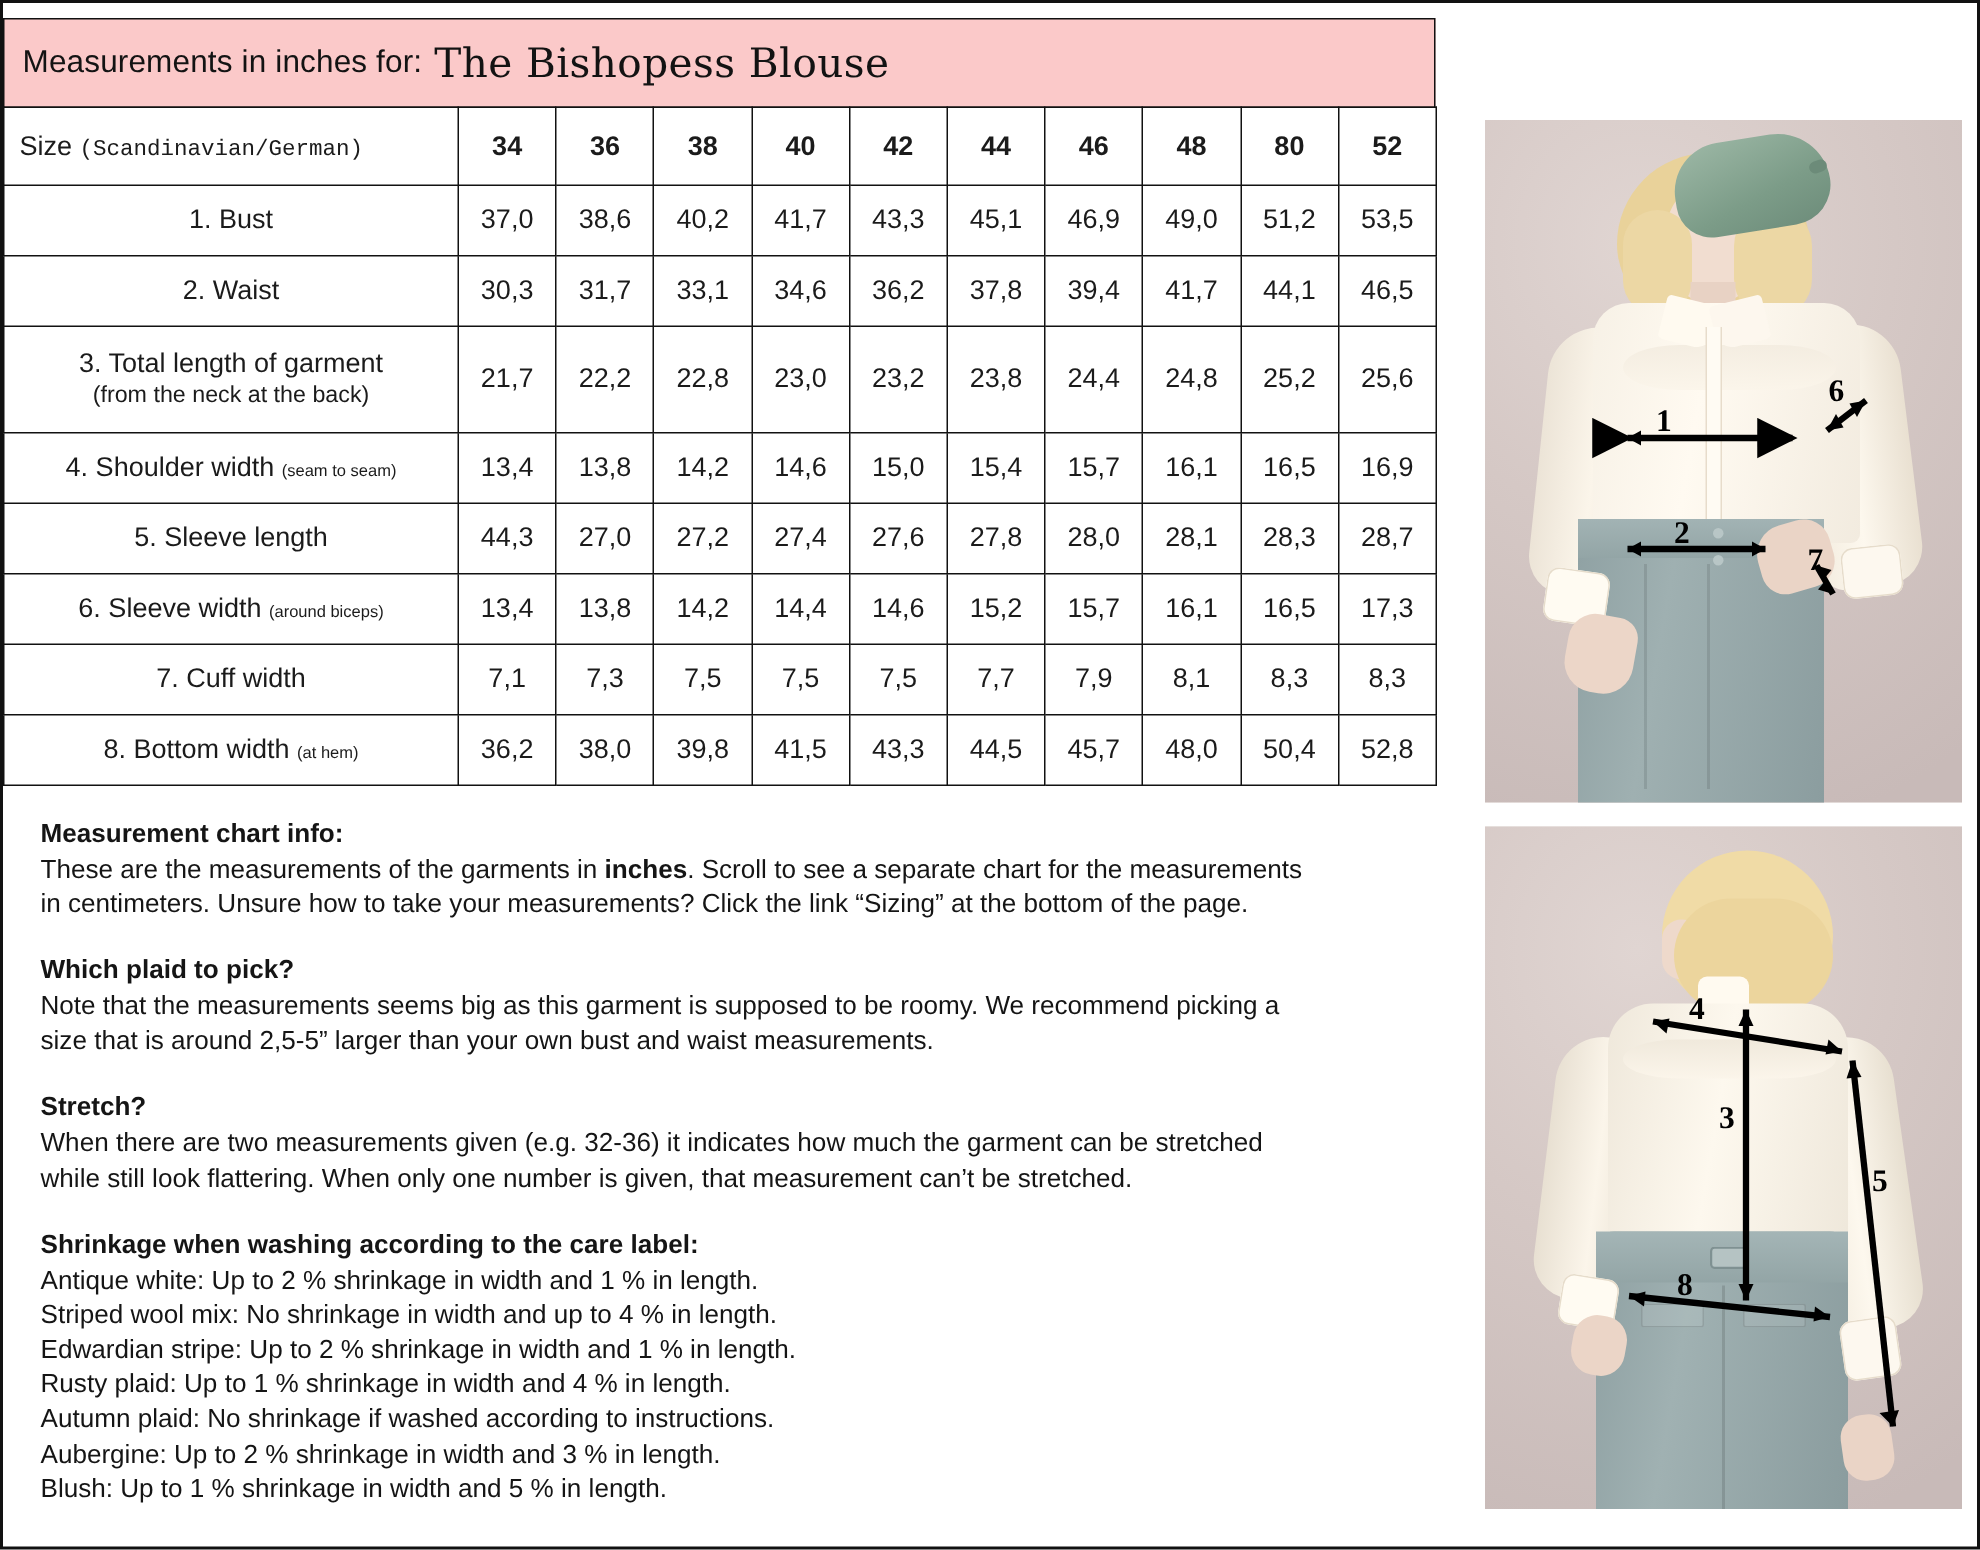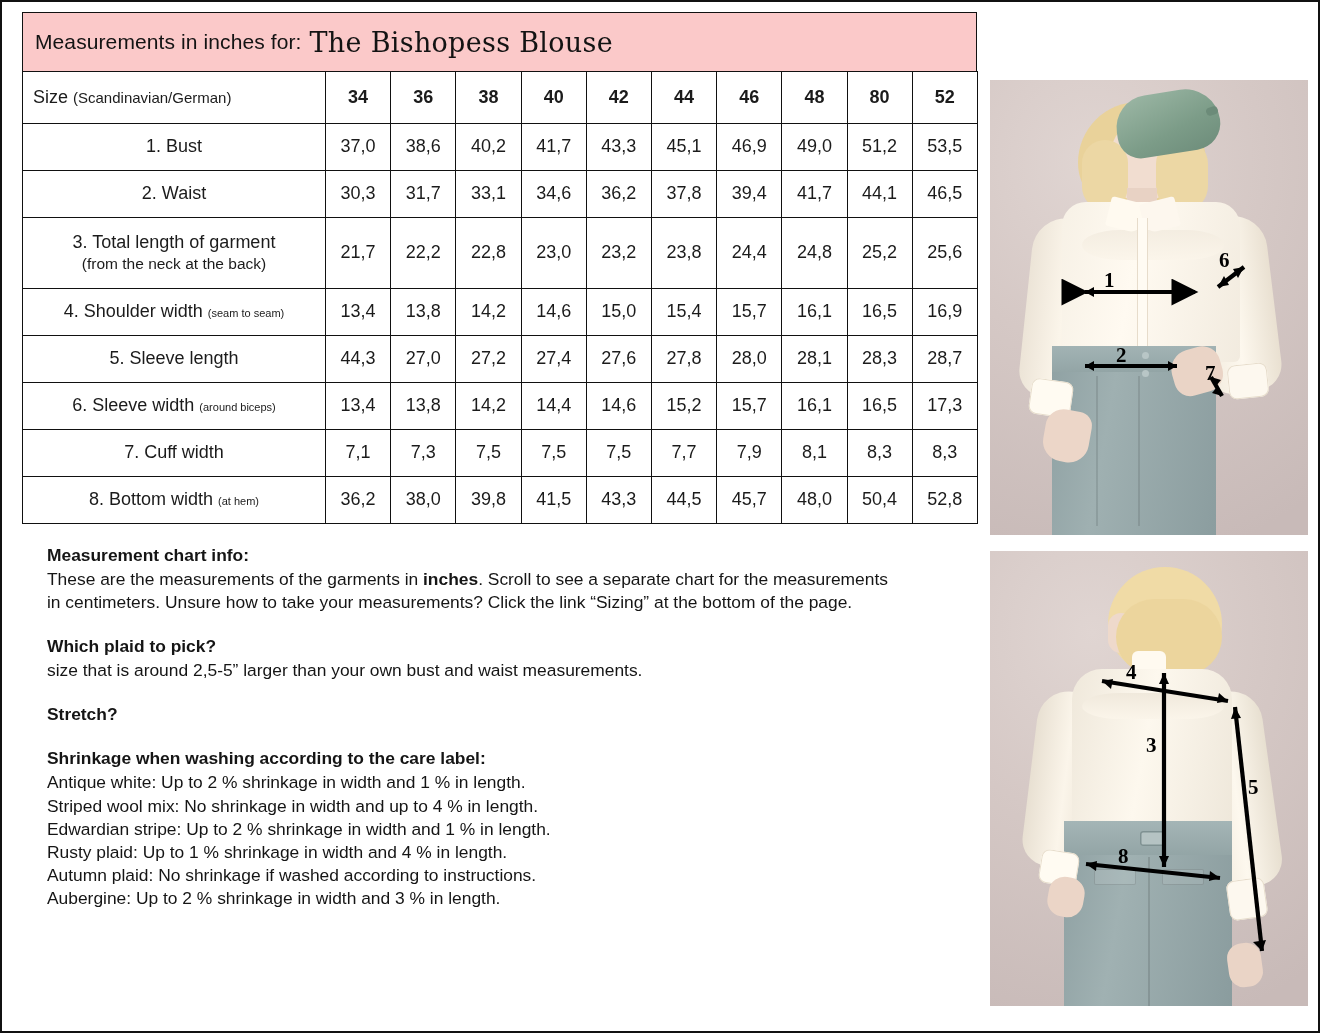--- a/index.html
+++ b/index.html
@@ -20,21 +20,21 @@
     width: 1320px;
     height: 1033px;
     box-sizing: border-box;
     border: 2px solid #111;
     background: #fff;
   }
 
   
   .left-col {
     position: absolute;
-    left: 20px;
+    left: 0;
     top: 10px;
     width: 955px;
     height: 1008px;
   }
 
   
   .title-banner {
     box-sizing: border-box;
     width: 955px;
     height: 60px;
@@ -77,20 +77,21 @@
 
   th.size-head {
     text-align: left !important;
     padding-left: 10px !important;
     font-weight: normal;
     font-size: 20px;
     height: 51px;
   }
   th.size-head .sub {
     font-size: 15px;
+    font-family: Liberation Mono, monospace;
   }
   th.num-head {
     font-weight: bold;
     font-size: 19px;
     height: 51px;
   }
   td.rowlabel {
     text-align: left;
     padding-left: 10px;
     font-size: 20px;
@@ -527,37 +528,43 @@
         <h4>Measurement chart info:</h4>
         <p>
           <span class="ln"><span>These are the measurements of the garments in </span><b>inches</b><span>. Scroll to see a separate chart for the measurements</span></span>
           <span class="ln">in centimeters. Unsure how to take your measurements? Click the link “Sizing” at the bottom of the page.</span>
         </p>
       </div>
 
       <div class="blk">
         <h4>Which plaid to pick?</h4>
         <p>
+          <span class="ln">Note that the measurements seems big as this garment is supposed to be roomy. We recommend picking a</span>
           <span class="ln">size that is around 2,5-5” larger than your own bust and waist measurements.</span>
         </p>
       </div>
 
       <div class="blk">
         <h4>Stretch?</h4>
+        <p>
+          <span class="ln">When there are two measurements given (e.g. 32-36) it indicates how much the garment can be stretched</span>
+          <span class="ln">while still look flattering. When only one number is given, that measurement can’t be stretched.</span>
+        </p>
       </div>
 
       <div class="blk">
         <h4>Shrinkage when washing according to the care label:</h4>
         <p>
           <span class="ln">Antique white: Up to 2 % shrinkage in width and 1 % in length.</span>
           <span class="ln">Striped wool mix: No shrinkage in width and up to 4 % in length.</span>
           <span class="ln">Edwardian stripe: Up to 2 % shrinkage in width and 1 % in length.</span>
           <span class="ln">Rusty plaid: Up to 1 % shrinkage in width and 4 % in length.</span>
           <span class="ln">Autumn plaid: No shrinkage if washed according to instructions.</span>
           <span class="ln">Aubergine: Up to 2 % shrinkage in width and 3 % in length.</span>
+          <span class="ln">Blush: Up to 1 % shrinkage in width and 5 % in length.</span>
         </p>
       </div>
 
     </div>
   </div>
 
   <div class="photos">
 
     <div class="photo">
       <div class="bg-grad"></div>

